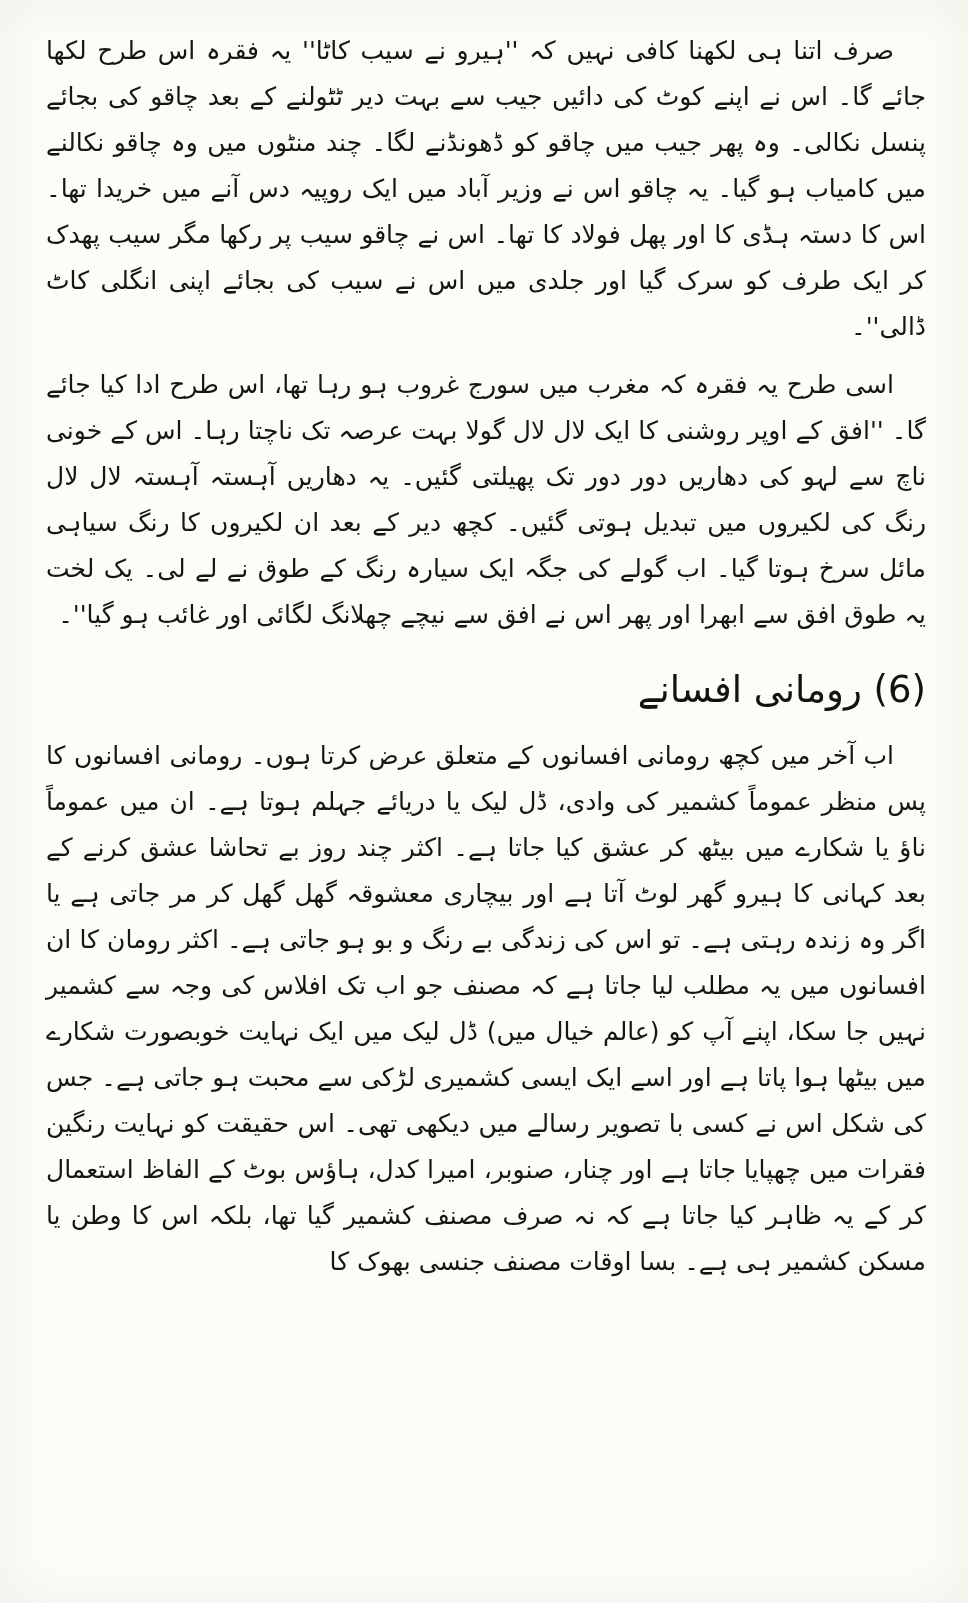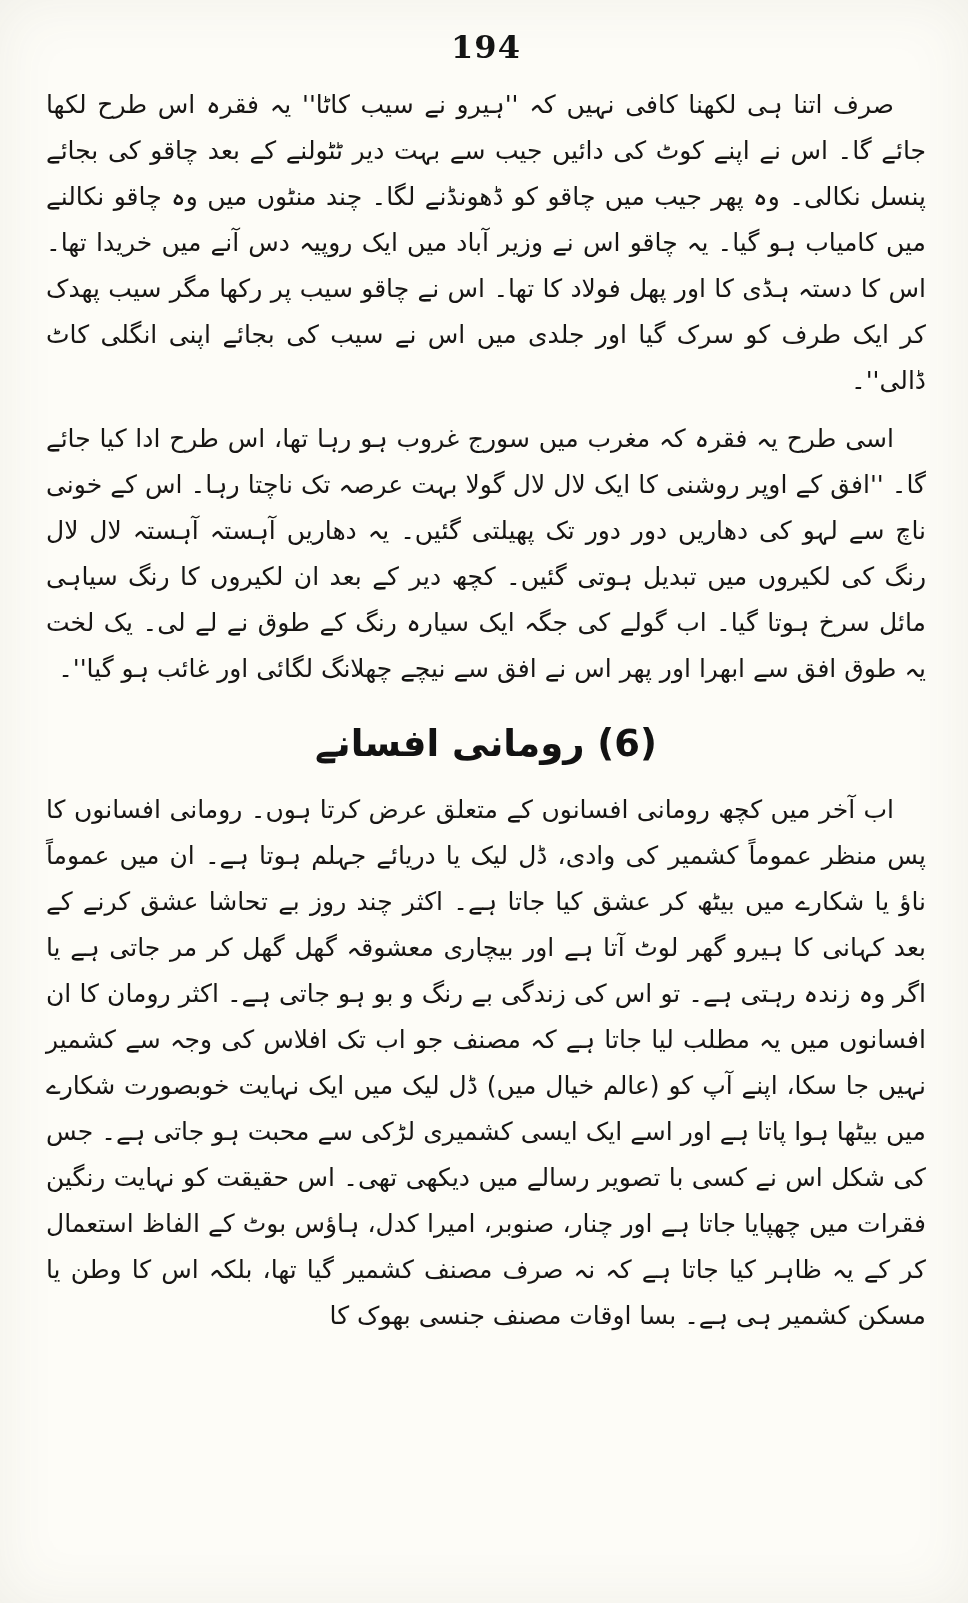--- a/index.html
+++ b/index.html
@@ -38,33 +38,32 @@
     font-size: 25px;
     line-height: 1.84;
     text-align: justify;
     text-justify: inter-word;
     margin: 4px 0 12px 0;
     text-indent: 32px;
   }
   .para:last-child { margin-bottom: 0; }
   .section-heading {
     font-size: 37px;
-    font-weight: bold;
-    text-align: center;
+    font-weight: normal;
+    text-align: right;
     color: #121212;
     margin: 30px 0 22px 0;
     direction: rtl;
   }
 </style>
 </head>
 <body>
 
 <div class="page">
 
-  <div class="page-number">194</div>
 
   <div class="text-block">
 
     <p class="para">صرف اتنا ہی لکھنا کافی نہیں کہ ''ہیرو نے سیب کاٹا'' یہ فقرہ اس طرح لکھا جائے گا۔ اس نے اپنے کوٹ کی دائیں جیب سے بہت دیر ٹٹولنے کے بعد چاقو کی بجائے پنسل نکالی۔ وہ پھر جیب میں چاقو کو ڈھونڈنے لگا۔ چند منٹوں میں وہ چاقو نکالنے میں کامیاب ہو گیا۔ یہ چاقو اس نے وزیر آباد میں ایک روپیہ دس آنے میں خریدا تھا۔ اس کا دستہ ہڈی کا اور پھل فولاد کا تھا۔ اس نے چاقو سیب پر رکھا مگر سیب پھدک کر ایک طرف کو سرک گیا اور جلدی میں اس نے سیب کی بجائے اپنی انگلی کاٹ ڈالی''۔</p>
 
     <p class="para">اسی طرح یہ فقرہ کہ مغرب میں سورج غروب ہو رہا تھا، اس طرح ادا کیا جائے گا۔ ''افق کے اوپر روشنی کا ایک لال لال گولا بہت عرصہ تک ناچتا رہا۔ اس کے خونی ناچ سے لہو کی دھاریں دور دور تک پھیلتی گئیں۔ یہ دھاریں آہستہ آہستہ لال لال رنگ کی لکیروں میں تبدیل ہوتی گئیں۔ کچھ دیر کے بعد ان لکیروں کا رنگ سیاہی مائل سرخ ہوتا گیا۔ اب گولے کی جگہ ایک سیارہ رنگ کے طوق نے لے لی۔ یک لخت یہ طوق افق سے ابھرا اور پھر اس نے افق سے نیچے چھلانگ لگائی اور غائب ہو گیا''۔</p>
 
     <h2 class="section-heading">(6) رومانی افسانے</h2>
 
     <p class="para">اب آخر میں کچھ رومانی افسانوں کے متعلق عرض کرتا ہوں۔ رومانی افسانوں کا پس منظر عموماً کشمیر کی وادی، ڈل لیک یا دریائے جہلم ہوتا ہے۔ ان میں عموماً ناؤ یا شکارے میں بیٹھ کر عشق کیا جاتا ہے۔ اکثر چند روز بے تحاشا عشق کرنے کے بعد کہانی کا ہیرو گھر لوٹ آتا ہے اور بیچاری معشوقہ گھل گھل کر مر جاتی ہے یا اگر وہ زندہ رہتی ہے۔ تو اس کی زندگی بے رنگ و بو ہو جاتی ہے۔ اکثر رومان کا ان افسانوں میں یہ مطلب لیا جاتا ہے کہ مصنف جو اب تک افلاس کی وجہ سے کشمیر نہیں جا سکا، اپنے آپ کو (عالم خیال میں) ڈل لیک میں ایک نہایت خوبصورت شکارے میں بیٹھا ہوا پاتا ہے اور اسے ایک ایسی کشمیری لڑکی سے محبت ہو جاتی ہے۔ جس کی شکل اس نے کسی با تصویر رسالے میں دیکھی تھی۔ اس حقیقت کو نہایت رنگین فقرات میں چھپایا جاتا ہے اور چنار، صنوبر، امیرا کدل، ہاؤس بوٹ کے الفاظ استعمال کر کے یہ ظاہر کیا جاتا ہے کہ نہ صرف مصنف کشمیر گیا تھا، بلکہ اس کا وطن یا مسکن کشمیر ہی ہے۔ بسا اوقات مصنف جنسی بھوک کا</p>

